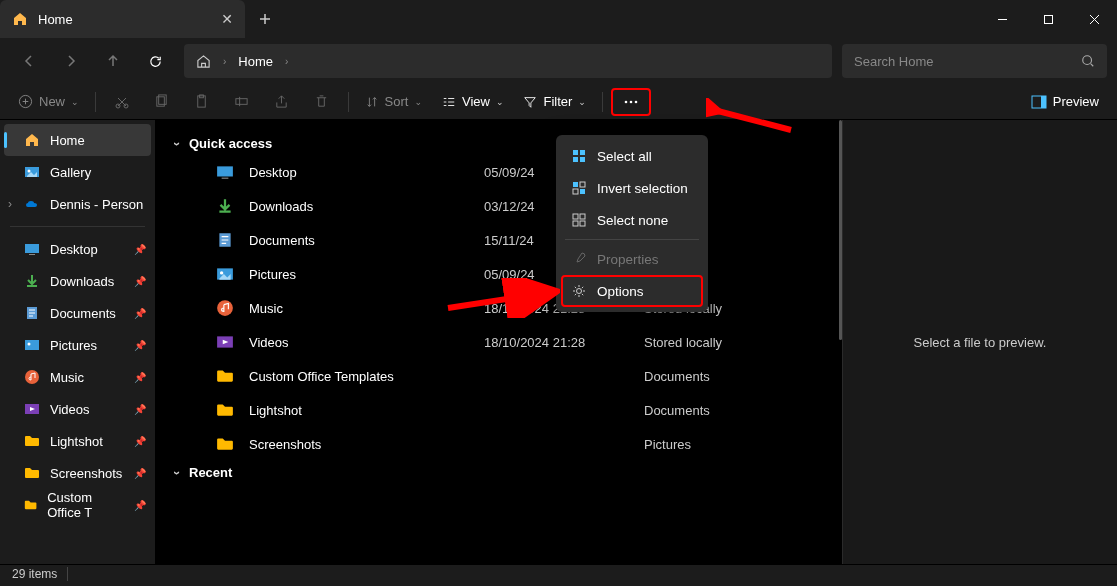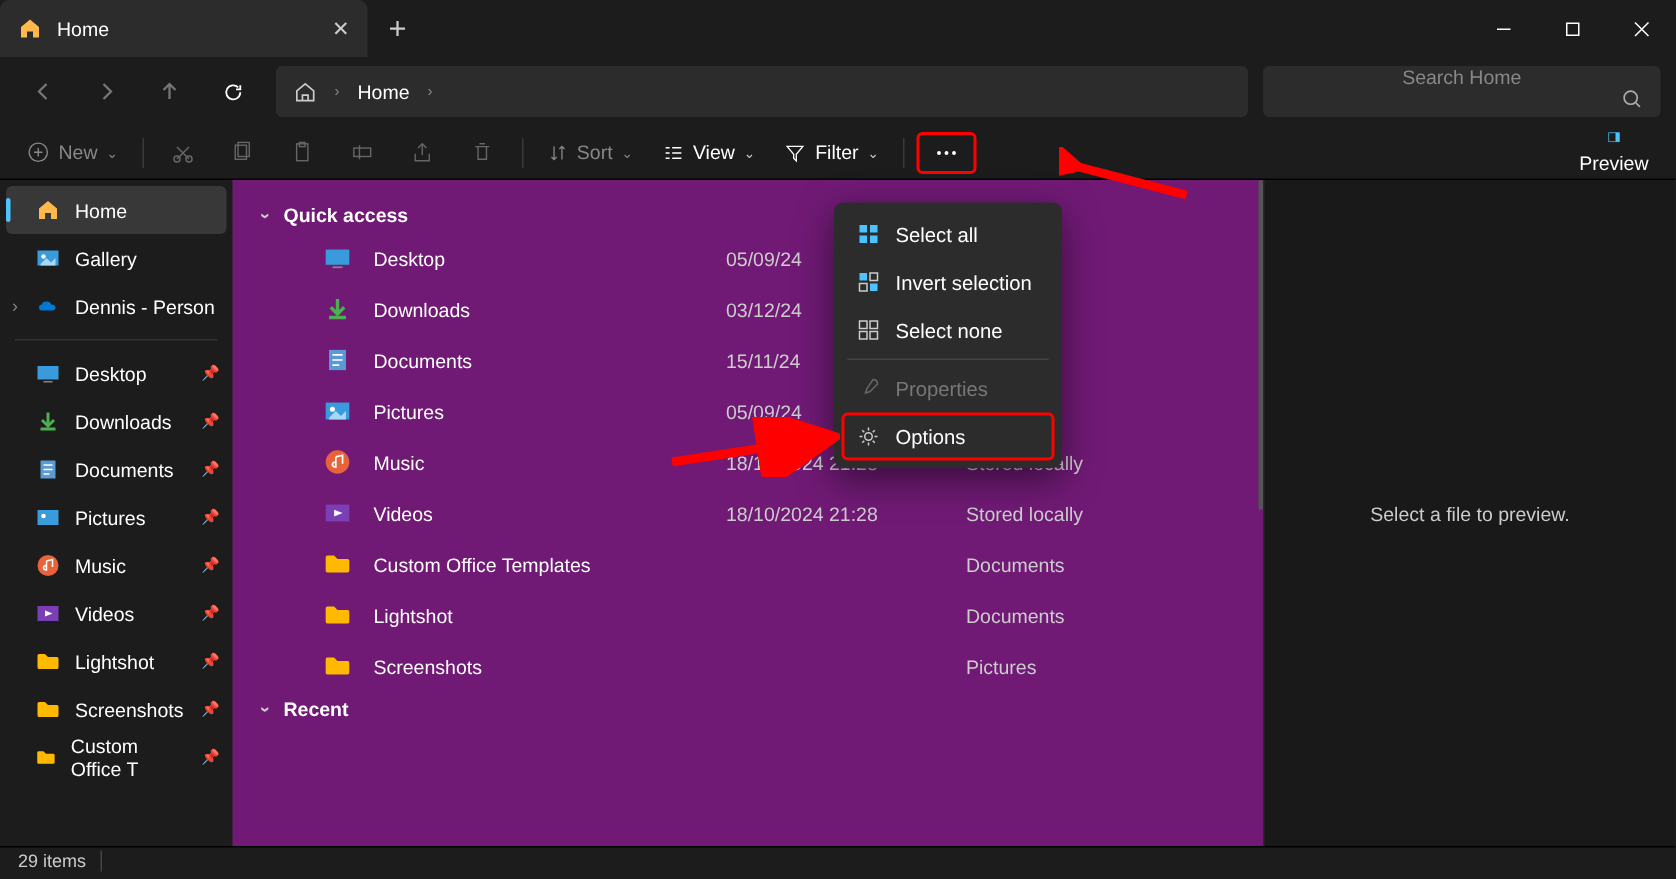--- a/index.html
+++ b/index.html
@@ -10,40 +10,40 @@
 .tab .close { margin-left: auto; color: #ccc; font-size: 14px; }
 .newtab { width: 40px; display: flex; align-items: center; justify-content: center; color: #ccc; }
 .winctrl { margin-left: auto; display: flex; }
 .winctrl > div { width: 46px; display: flex; align-items: center; justify-content: center; color: #fff; }
 .navrow { height: 46px; display: flex; align-items: center; background: #1c1c1c; padding: 0 10px; gap: 4px; }
 .navbtn { width: 38px; height: 32px; display: flex; align-items: center; justify-content: center; color: #999; border-radius: 4px; }
 .navbtn.enabled { color: #fff; }
 .addrbar { flex: 1; height: 34px; background: #2c2c2c; border-radius: 4px; display: flex; align-items: center; padding: 0 12px; gap: 12px; margin: 0 6px; }
 .addrbar .crumb { color: #fff; }
 .addrbar .sep { color: #888; font-size: 10px; }
-.searchbox { width: 265px; height: 34px; background: #2c2c2c; border-radius: 4px; display: flex; align-items: center; padding: 0 12px; color: #888; flex-direction: column; }
+.searchbox { width: 265px; height: 34px; background: #2c2c2c; border-radius: 4px; display: flex; align-items: center; padding: 0 12px; color: #888; }
 .searchbox .sicon { margin-left: auto; }
 .toolbar { height: 36px; display: flex; align-items: center; padding: 0 10px; gap: 4px; background: #1c1c1c; border-bottom: 1px solid #000; }
 .tbtn { height: 28px; padding: 0 8px; display: flex; align-items: center; gap: 6px; color: #888; border-radius: 4px; font-size: 13px; justify-content: center; }
 .tbtn.icon-only { padding: 0; width: 36px; justify-content: center; }
 .tbtn .chev { font-size: 9px; color: #888; }
 .tbtn.enabled { color: #fff; }
 .tbtn.enabled .chev { color: #ccc; }
 .tdiv { width: 1px; height: 20px; background: #3a3a3a; margin: 0 4px; }
 .tbtn.more { border: 2px solid #f00; width: 40px; justify-content: center; }
-.preview-btn { margin-left: auto; flex-direction: column; }
+.preview-btn { margin-left: auto; }
 .mainrow { display: flex; height: calc(586px - 38px - 46px - 36px - 22px); }
 .sidebar { width: 155px; background: #1c1c1c; overflow: hidden; padding-top: 4px; }
 .sbitem { height: 32px; display: flex; align-items: center; padding: 0 8px 0 24px; gap: 10px; color: #fff; font-size: 13px; position: relative; }
 .sbitem.active { background: #383838; border-radius: 4px; margin: 0 4px; padding-left: 20px; }
 .sbitem.active::before { content: ""; position: absolute; left: 0; top: 8px; bottom: 8px; width: 3px; background: #4cc2ff; border-radius: 2px; }
 .sbitem.expandable::before { content: "›"; position: absolute; left: 8px; color: #888; font-size: 12px; }
 .sbitem .pin { margin-left: auto; color: #888; font-size: 10px; }
 .sbdiv { height: 1px; background: #333; margin: 6px 10px; }
-.content { flex: 1; background: #701a75; overflow: hidden; padding: 12px 0 0 0; position: relative; }
+.content { flex: 1; background: #000000; overflow: hidden; padding: 12px 0 0 0; position: relative; }
 .section-hdr { display: flex; align-items: center; gap: 10px; padding: 4px 20px; font-weight: 600; font-size: 13px; color: #fff; }
 .section-hdr .chev { color: #ccc; font-size: 12px; transform: rotate(90deg); display: inline-block; }
 .section-txt { padding: 6px 20px 12px 42px; color: #999; font-size: 12.5px; }
 .filelist { }
 .frow { display: flex; align-items: center; height: 34px; padding-left: 60px; font-size: 13px; }
 .frow .ficon { width: 20px; height: 20px; margin-right: 14px; display: flex; align-items: center; justify-content: center; }
 .frow .fname { width: 235px; }
 .frow .fdate { width: 160px; color: #ccc; }
 .frow .fstatus { color: #ccc; }
 .content-scrollbar { position: absolute; right: 0; top: 0; width: 3px; height: 220px; background: #555; border-radius: 2px; }

